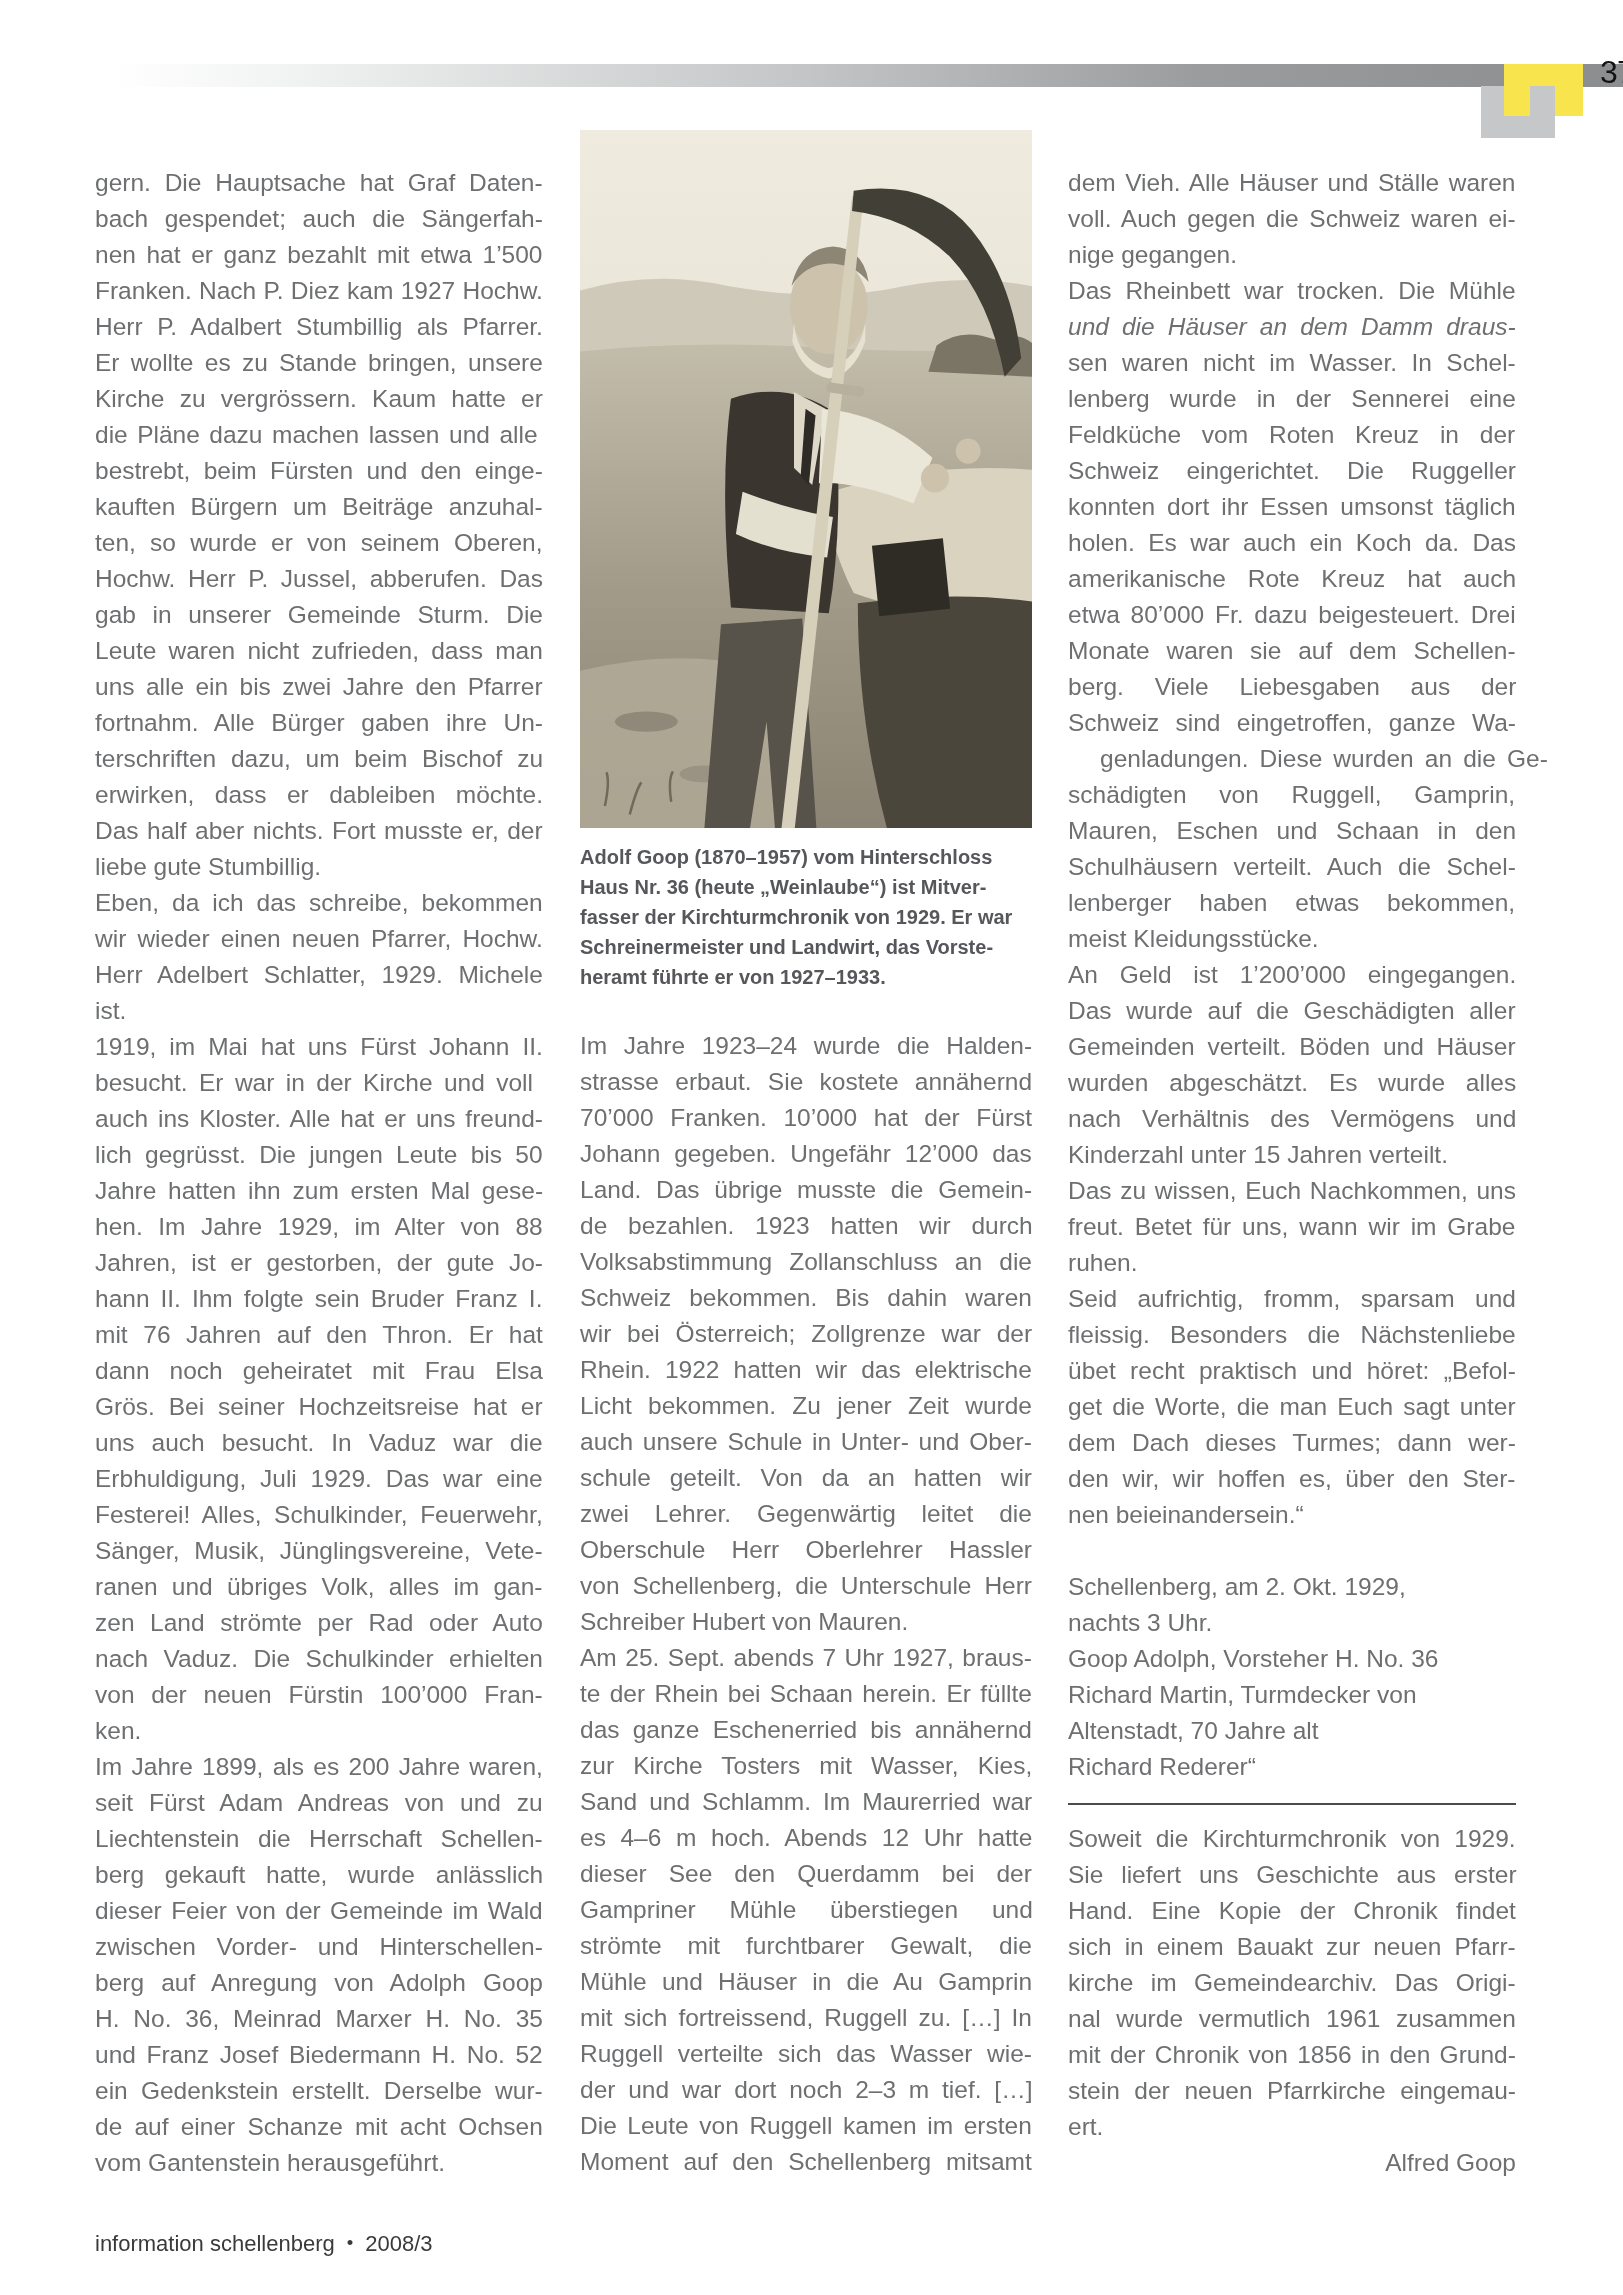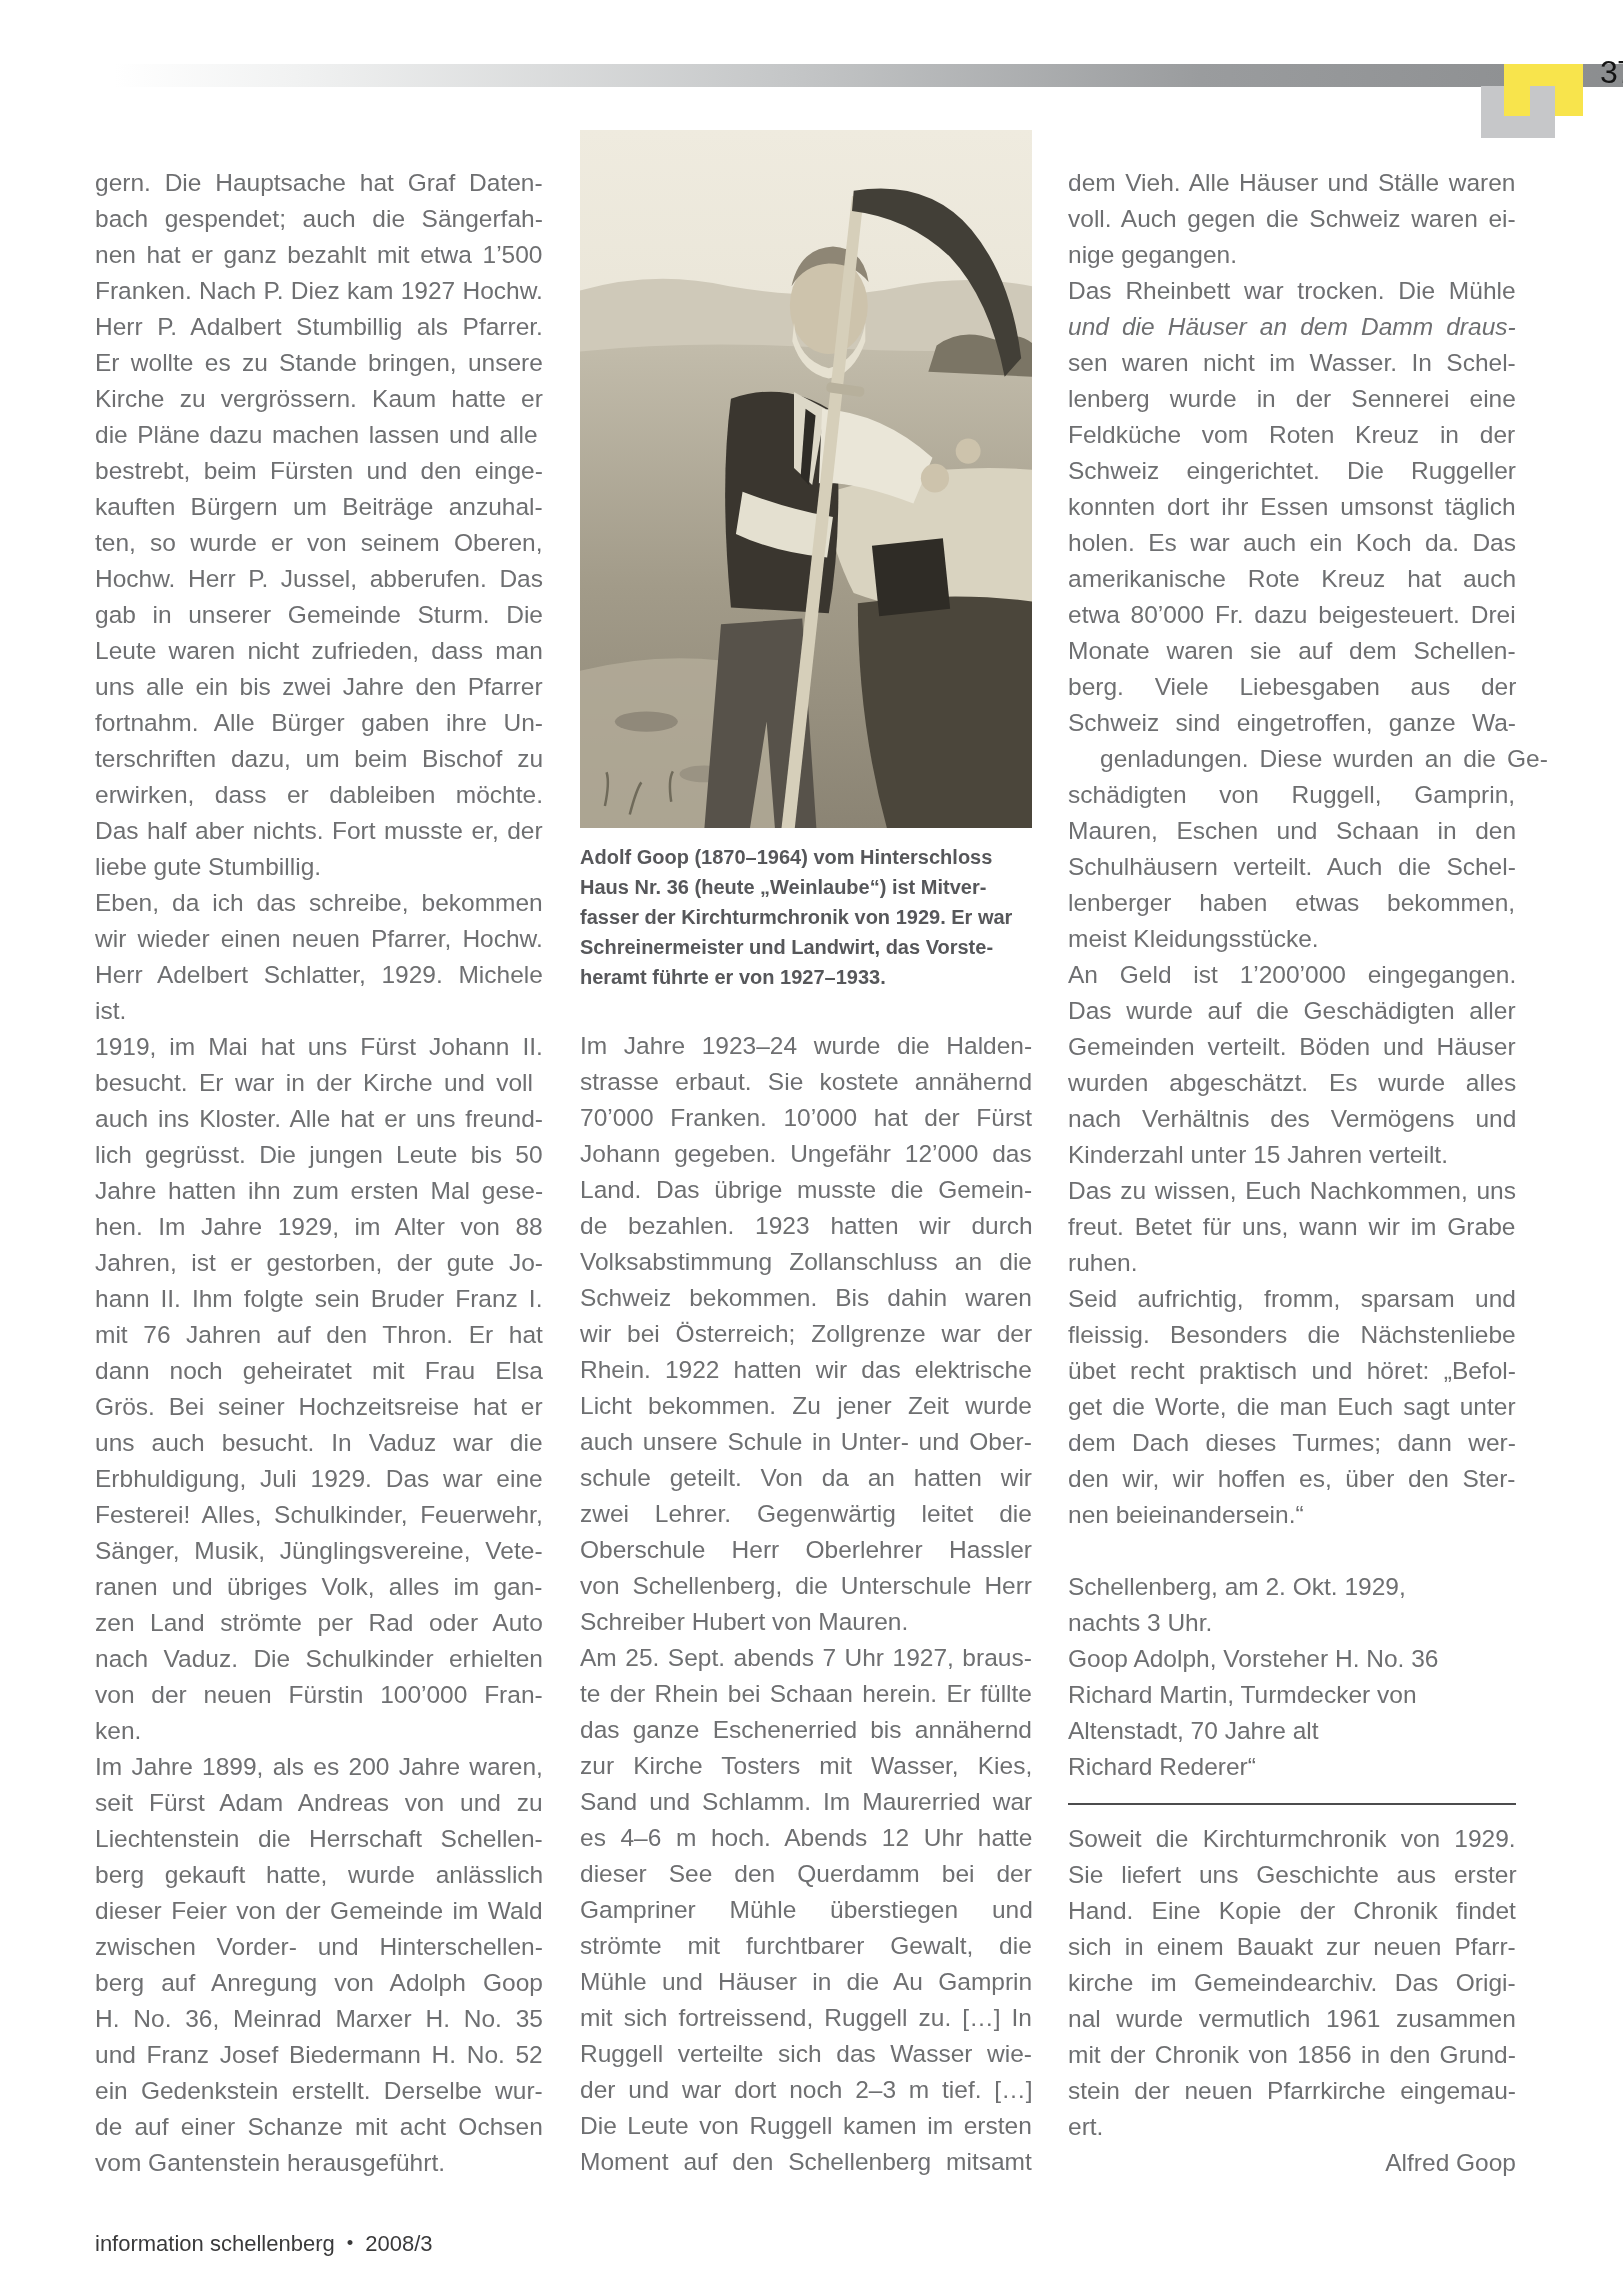--- a/index.html
+++ b/index.html
@@ -150,21 +150,21 @@
           <circle cx="428" cy="412" r="17" fill="#cdc3ac"></circle>
           <circle cx="468" cy="380" r="15" fill="#cdc3ac"></circle>
           <path d="M243,826 L328,78 L342,80 L259,826 Z" fill="#d6cfba"></path>
           <path d="M330,72 Q420,58 472,118 Q520,175 532,270 L512,292 Q494,200 446,150 Q396,104 328,96 Z" fill="#423f37"></path>
           <rect x="298" y="298" width="46" height="12" rx="5" fill="#b7b09c" transform="rotate(8 298 298)"></rect>
           <path d="M30,800 q6,-28 2,-40 M60,810 q8,-30 14,-38 M110,795 q-4,-26 2,-36" stroke="#6f6a5a" stroke-width="3" fill="none"></path>
         </svg>
       </div>
     </figure>
     <div class="caption" id="caption">
-        <div class="cap-line">Adolf Goop (1870–1964) vom Hinterschloss</div>
+        <div class="cap-line">Adolf Goop (1870–1957) vom Hinterschloss</div>
         <div class="cap-line">Haus Nr. 36 (heute „Weinlaube“) ist Mitver-</div>
         <div class="cap-line">fasser der Kirchturmchronik von 1929. Er war</div>
         <div class="cap-line">Schreinermeister und Landwirt, das Vorste-</div>
         <div class="cap-line">heramt führte er von 1927–1933.</div>
       </div>
     <div class="mid-body" id="col-middle-body">
         <div class="tline a-justify" style="word-spacing: 9.8px;"><span>Im Jahre 1923–24 wurde die Halden-</span></div>
         <div class="tline a-justify" style="word-spacing: 9.5px;"><span>strasse erbaut. Sie kostete annähernd</span></div>
         <div class="tline a-justify" style="word-spacing: 9.8px;"><span>70’000 Franken. 10’000 hat der Fürst</span></div>
         <div class="tline a-justify" style="word-spacing: 7px;"><span>Johann gegeben. Ungefähr 12’000 das</span></div>

